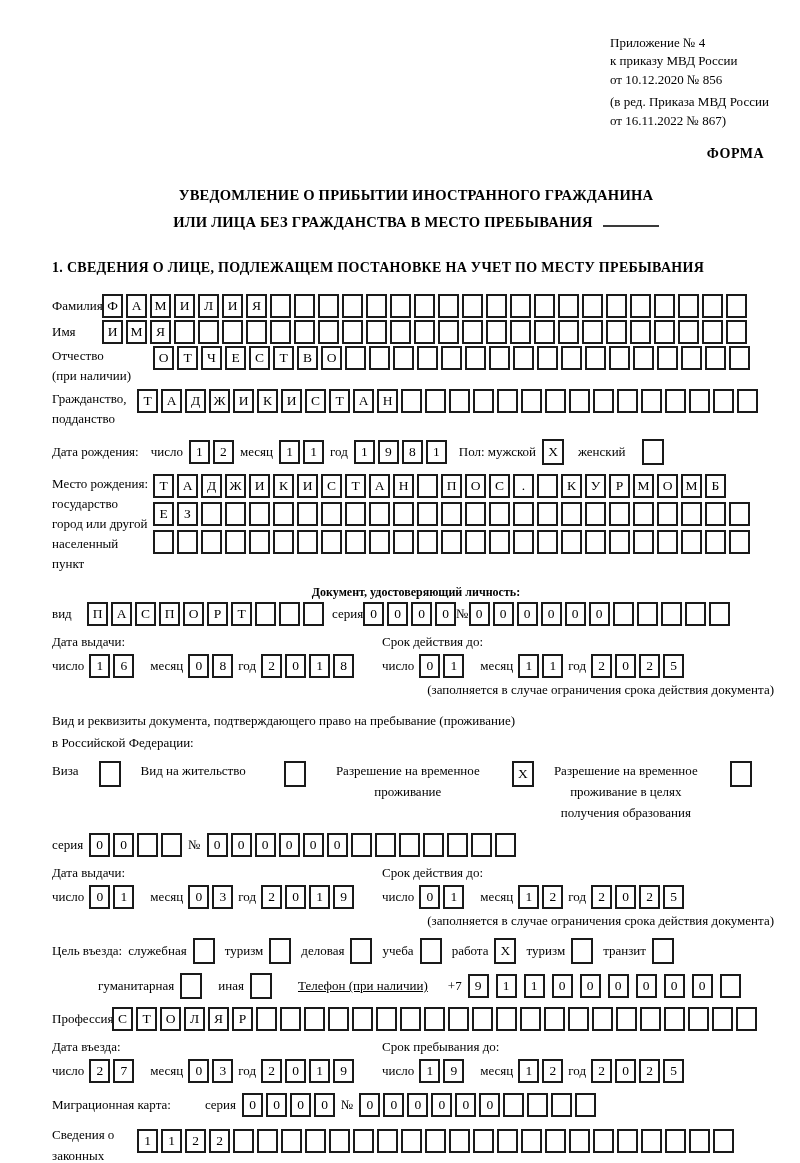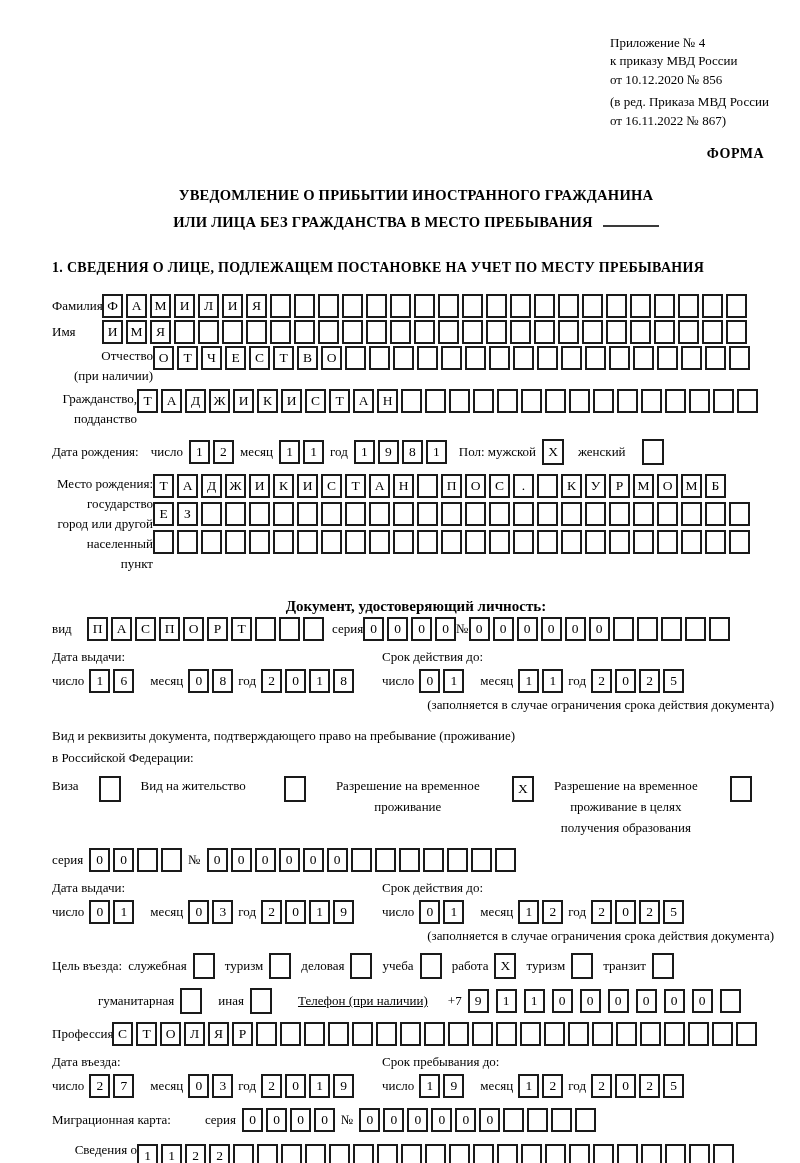--- a/index.html
+++ b/index.html
@@ -26,28 +26,28 @@
   .cell {
     width:21px; height:24px; flex:none;
     border:2px solid #1a1a1a; background:#fff;
     display:inline-flex; align-items:center; justify-content:center;
     font-size:13.5px; font-family:"Liberation Serif", serif;
   }
   .cb { width:22px; height:26px; }
 
   .frow { display:flex; align-items:center; margin-top:2px; }
   .lbl { flex:none; }
-  .lblcol { flex:none; line-height:1.55;text-align:right; }
+  .lblcol { flex:none; line-height:1.55; }
   .top { align-items:flex-start; }
   .stack > .cells { display:flex; }
   .stack .cells + .cells { margin-top:4px; }
 
   .w50 { width:50px; } .w101 { width:101px; } .w85 { width:85px; } .w35 { width:35px; } .w60 { width:60px; }
 
-  .doc-heading { text-align:center; font-weight:bold; margin-top:23px; font-size:15px; }
+  .doc-heading { text-align:center; font-weight:bold; margin-top:10px; font-size:12px; }
 
   .dates { display:flex; margin-top:8px; }
   .dates .col-l { width:330px; }
   .dates .col-r { flex:1; }
   .dates .dhead { text-align:left; margin-bottom:4px; }
   .dates .col-l .dhead { padding-right:60px; }
   .dates .col-r .dhead { padding-right:90px; }
   .dgroup { display:flex; align-items:center; gap:5px; }
   .dgroup .gap { width:6px; }
   .note-right { text-align:right; margin-top:4px; padding-right:6px; }

